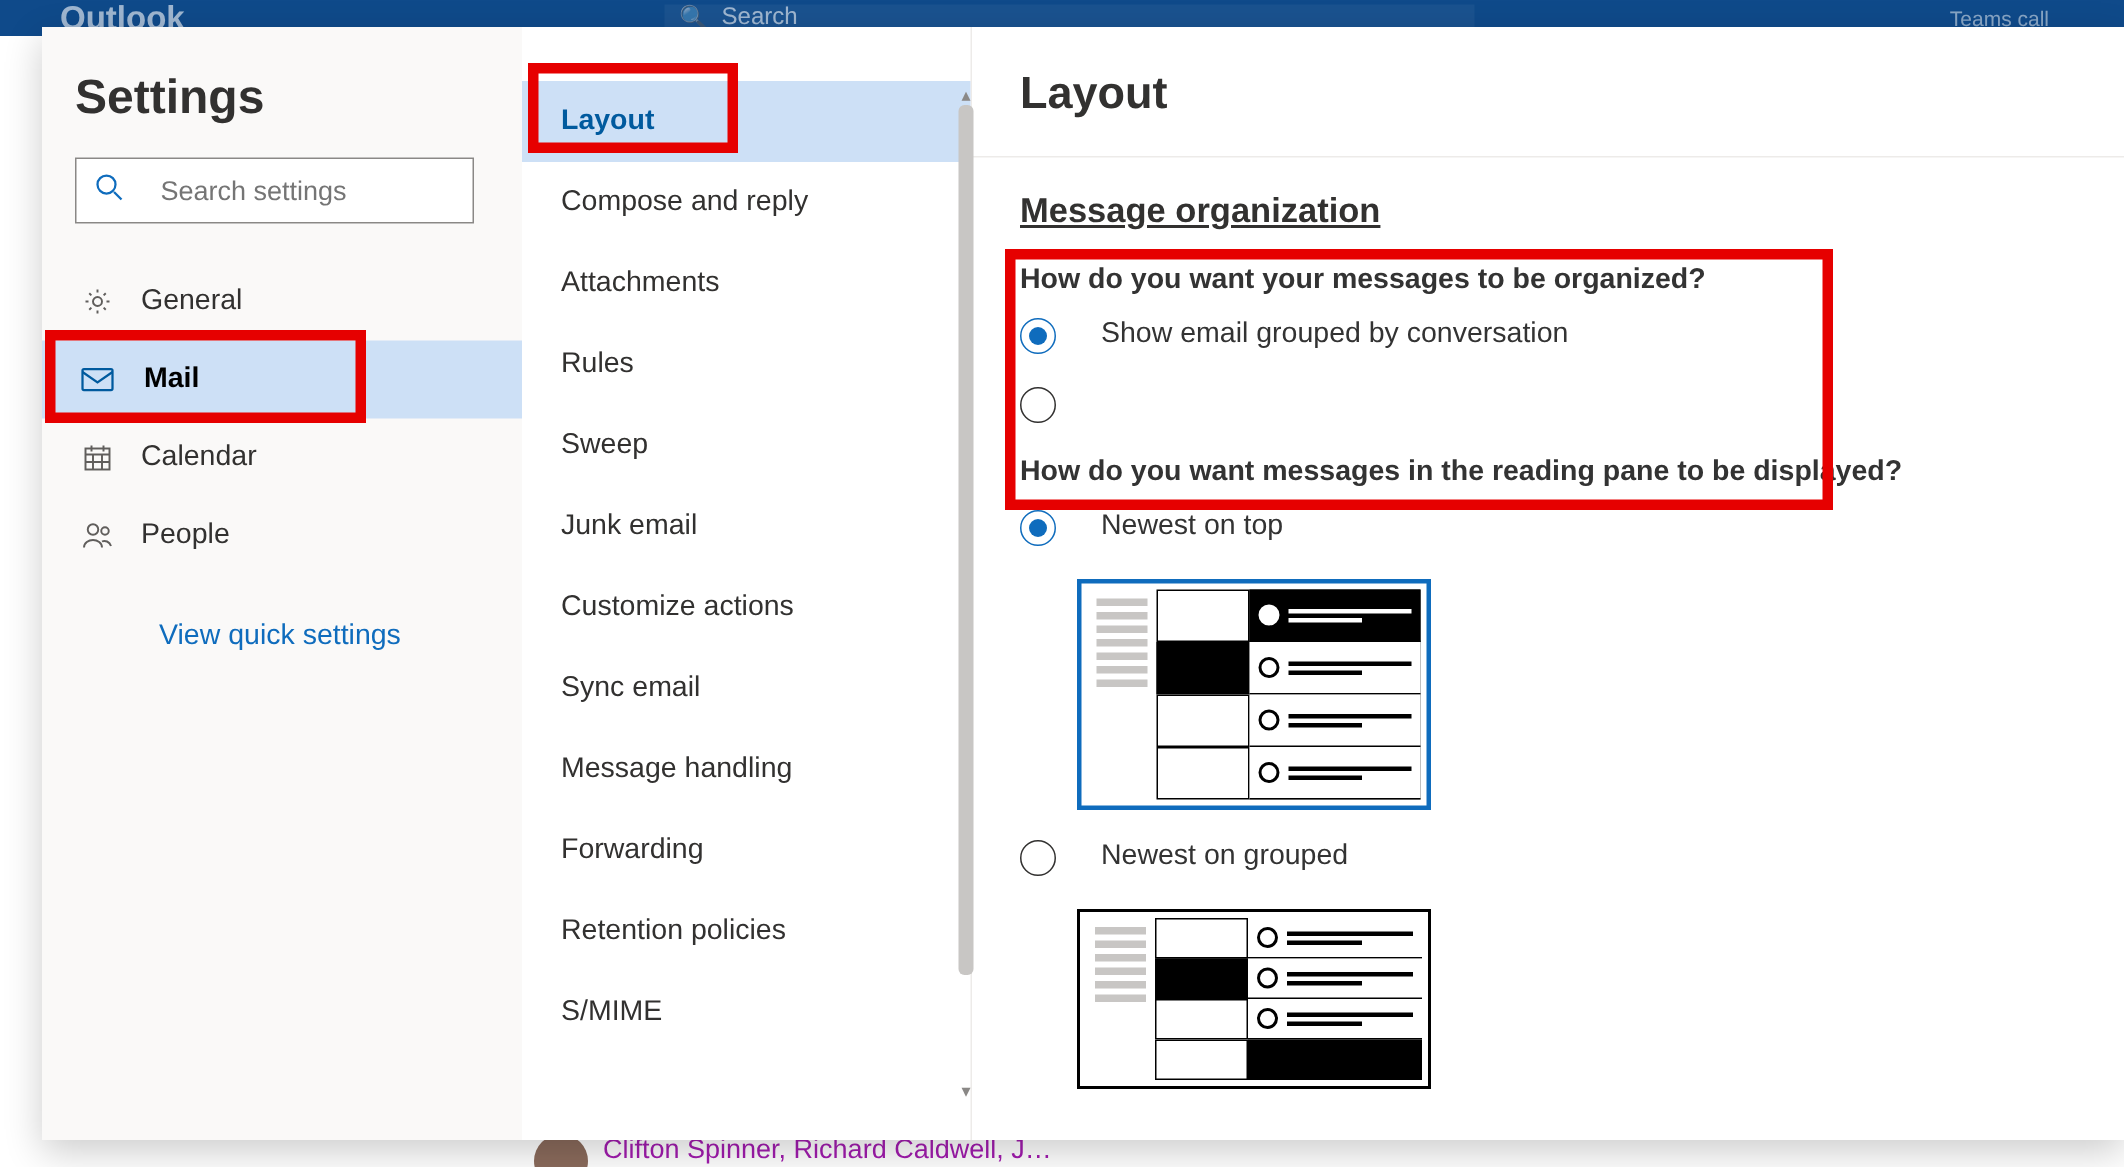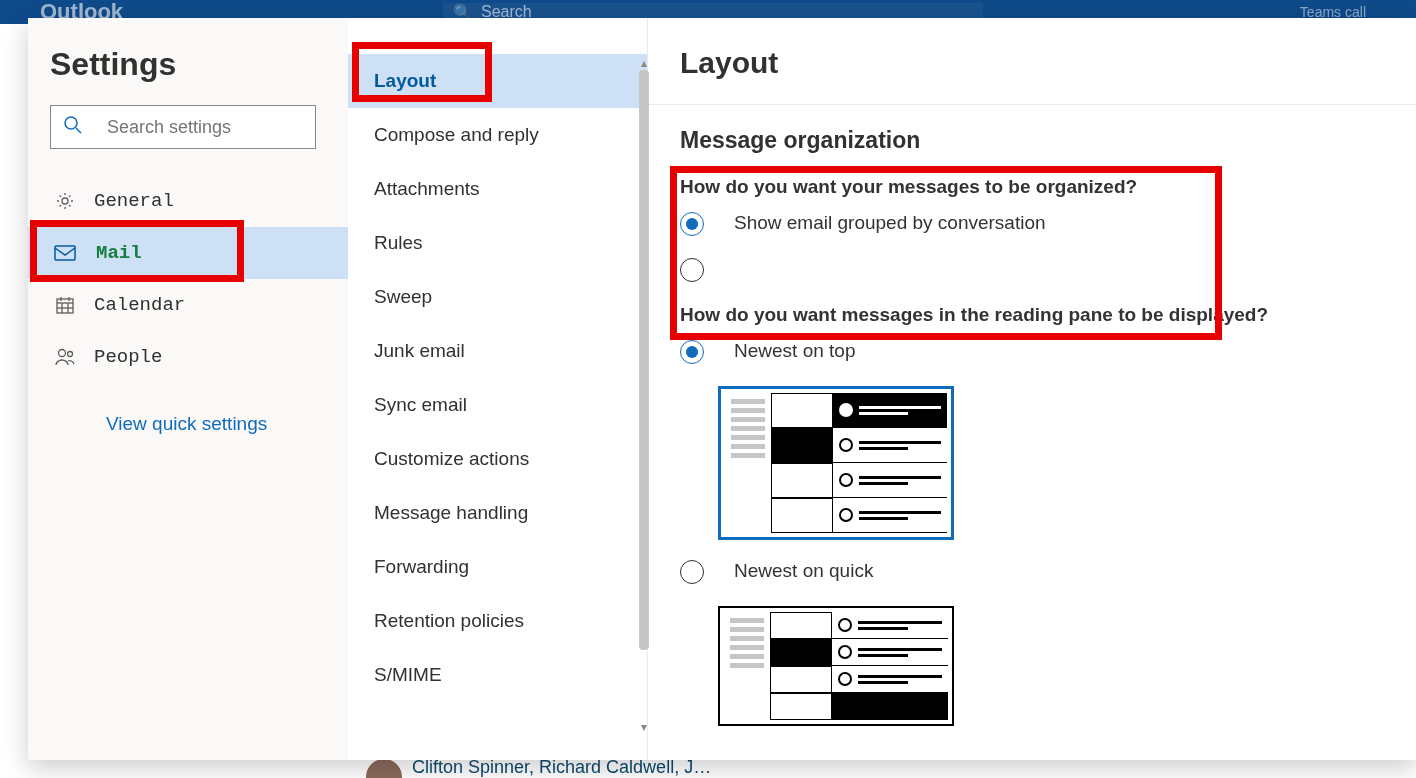--- a/index.html
+++ b/index.html
@@ -94,25 +94,24 @@
   .nav-item {
     display: flex;
     align-items: center;
     gap: 18px;
     height: 52px;
     padding: 0 4px;
     font-size: 19px;
     color: #323130;
     cursor: pointer;
     position: relative;
-    font-family: Liberation Mono, monospace;
   }
   .nav-item.selected {
     background: #cde0f6;
-    color: #15803d;
+    color: #000000;
     font-weight: 600;
     margin-left: -22px;
     padding-left: 26px;
     width: calc(100% + 44px);
     gap: 20px;
   }
   .nav-item .icon { width: 22px; display:flex; justify-content:center; }
   .quick-link {
     margin-top: 30px;
     margin-left: 56px;
@@ -177,20 +176,21 @@
   }
   .divider {
     border-top: 1px solid #edebe9;
     margin: 0 -32px 22px -32px;
   }
   .section-title {
     font-size: 23px;
     font-weight: 600;
     color: #323130;
     margin-bottom: 22px;
+    text-decoration: underline;
   }
   .question {
     font-size: 19px;
     font-weight: 600;
     margin-bottom: 14px;
   }
   .radio-row {
     display:flex;
     align-items:flex-start;
     gap: 30px;
@@ -239,27 +239,27 @@
   .redbox {
     position: absolute;
     border: 7px solid #e60000;
     pointer-events: none;
     z-index: 50;
   }
 
   
   .bg-peek {
     position:absolute;
-    left: 366px;
+    left: 356px;
     bottom: 0;
     height: 22px;
     display:flex;
-    align-items:center;
+    align-items:flex-start;
     gap: 10px;
-    color:#0c4a6e;
+    color:#a21caf;
     font-size:18px;
     overflow:hidden;
   }
   .bg-peek .av { width:36px; height:36px; border-radius:50%; background:#8b6b5c; margin-bottom:-20px;}
 </style>
 </head>
 <body>
 
 <div class="app">
 
@@ -341,22 +341,22 @@
       <div class="quick-link">View quick settings</div>
     </div>
 
     <div class="col-mid">
       <div class="mid-item selected">Layout</div>
       <div class="mid-item">Compose and reply</div>
       <div class="mid-item">Attachments</div>
       <div class="mid-item">Rules</div>
       <div class="mid-item">Sweep</div>
       <div class="mid-item">Junk email</div>
+      <div class="mid-item">Customize actions</div>
       <div class="mid-item">Sync email</div>
-      <div class="mid-item">Customize actions</div>
       <div class="mid-item">Message handling</div>
       <div class="mid-item">Forwarding</div>
       <div class="mid-item">Retention policies</div>
       <div class="mid-item">S/MIME</div>
       <div class="caret-up">▴</div>
       <div class="scrollbar"></div>
       <div class="caret-down">▾</div>
     </div>
 
     <div class="col-right">
@@ -424,21 +424,21 @@
               <div class="lines">
                 <div></div>
                 <div style="width:60%"></div>
               </div>
             </div>
         </div>
       </div>
 
       <div class="radio-row">
         <span class="radio"></span>
-        <span>Newest on quick</span>
+        <span>Newest on grouped</span>
       </div>
       <div class="preview" style="height:120px;">
         <div class="pv-nav">
             <div></div>
             <div></div>
             <div></div>
             <div></div>
             <div></div>
             <div></div>
           </div>

